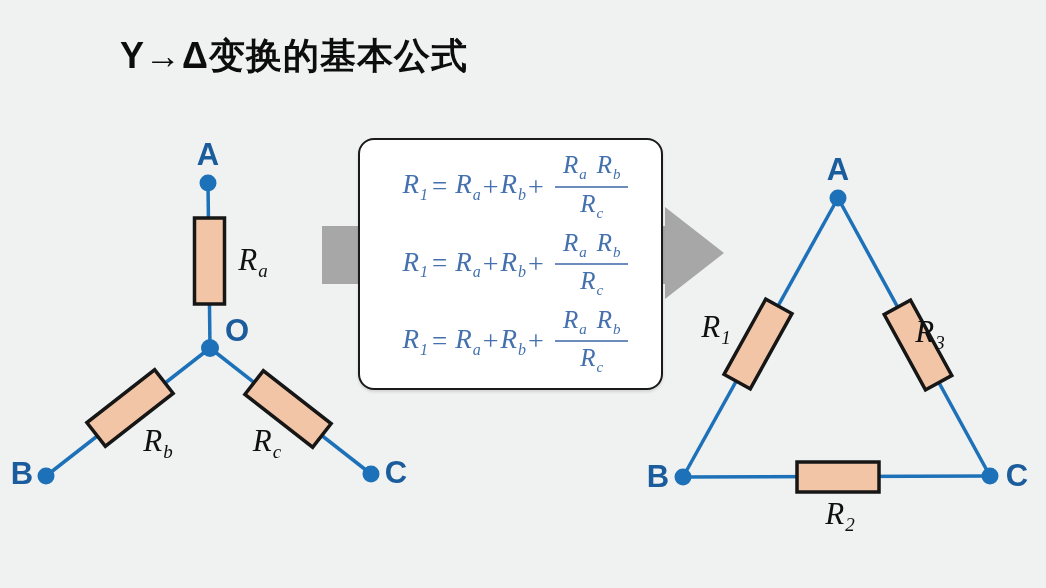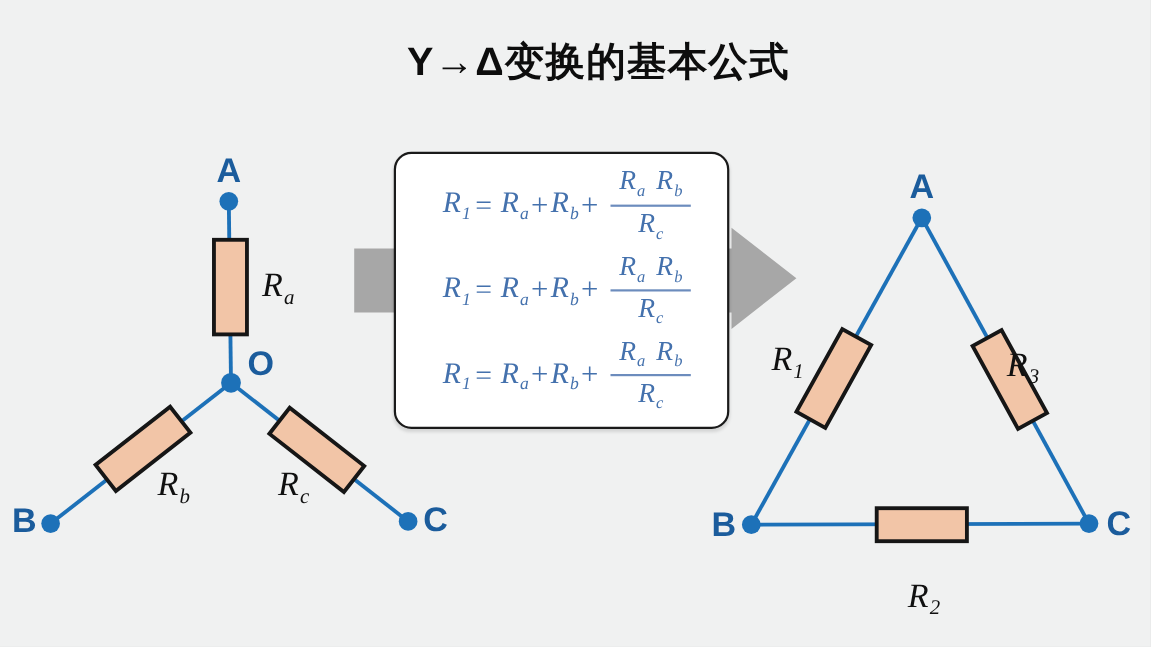--- a/index.html
+++ b/index.html
@@ -15,21 +15,21 @@
     --frac-bar:#6c8cbd;
   }
   *{margin:0;padding:0;box-sizing:border-box;}
   body{background:#d8d8d8;font-family:"Liberation Sans",sans-serif;}
   .stage{
     position:relative;width:1046px;height:588px;
     background:var(--bg);overflow:hidden;
   }
   .title{
     position:absolute;top:32px;left:0;width:100%;
-    padding-left:42px;text-align:center;
+    padding-left:120px;
     font-size:36px;font-weight:bold;letter-spacing:1px;
     color:var(--title-black);
   }
   svg.diagram{position:absolute;left:0;top:0;}
   .c-line{stroke:var(--line-blue);stroke-width:3.5;fill:none;}
   .c-dot{fill:var(--line-blue);}
   .c-res{fill:var(--resistor-fill);stroke:var(--resistor-stroke);stroke-width:3.5;}
   .c-arrow{fill:var(--arrow-gray);}
   .node-label{
     position:absolute;transform:translate(-50%,-50%);
@@ -126,21 +126,21 @@
     <span class="r-base">R</span><sub>c</sub>
   </div>
 
   <div class="node-label" style="left:838px;top:170px">A</div>
   <div class="node-label" style="left:658px;top:477px">B</div>
   <div class="node-label" style="left:1017px;top:476px">C</div>
 
   <div class="r-label" style="left:716px;top:329px">
     <span class="r-base">R</span><sub>1</sub>
   </div>
-  <div class="r-label" style="left:840px;top:544px">
+  <div class="r-label" style="left:840px;top:516px">
     <span class="r-base">R</span><sub>2</sub>
   </div>
   <div class="r-label" style="left:930px;top:334px">
     <span class="r-base">R</span><sub>3</sub>
   </div>
 
   <div class="formula-box">
 
   <div class="f-row">
         <span class="t"><span class="it">R</span><sub>1</sub></span>

